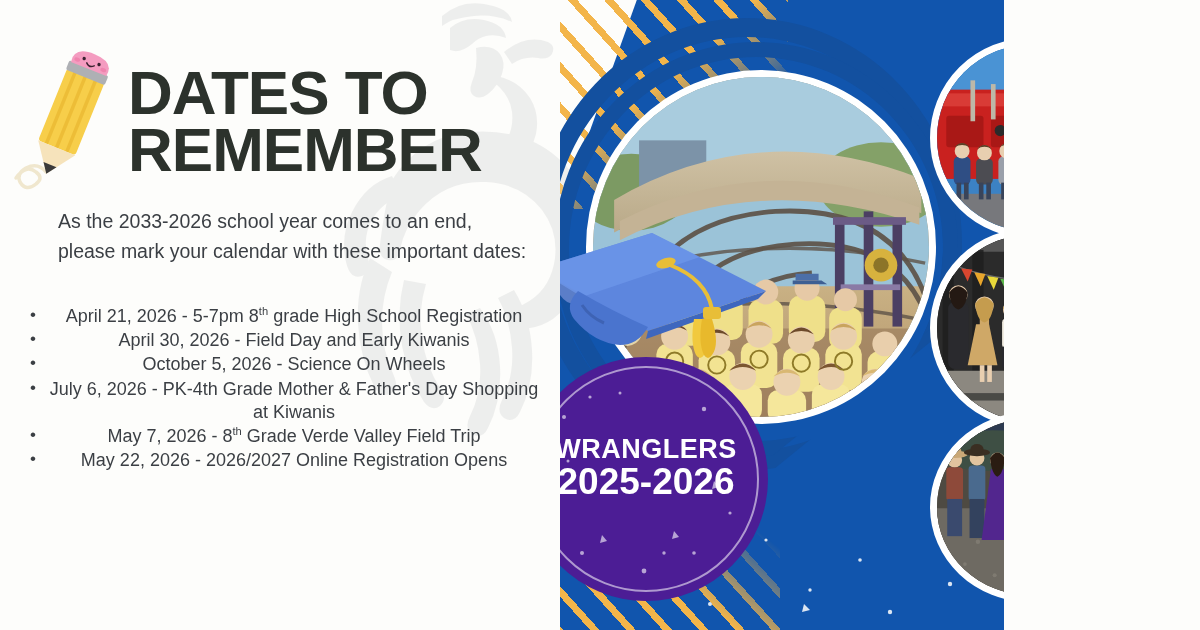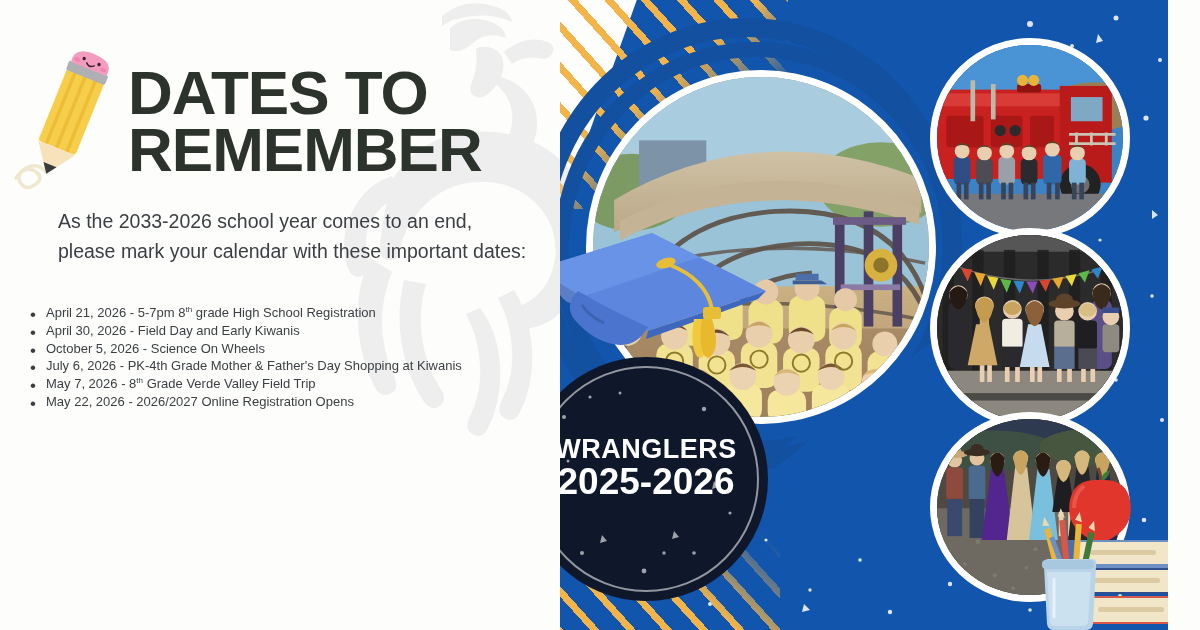--- a/index.html
+++ b/index.html
@@ -2,21 +2,21 @@
 <html><head>
 <meta charset="utf-8">
 <style>
   * { margin:0; padding:0; box-sizing:border-box; }
   html,body { width:1200px; height:630px; overflow:hidden; }
   body {
     font-family:"Liberation Sans", sans-serif;
     background:#FDFDFB;
     position:relative;
   }
-  .stage { position:absolute; inset:0; width:1168px; height:630px; overflow:hidden; background:#FDFDFB; }
+  .stage { position:absolute; inset:0; width:1004px; height:630px; overflow:hidden; background:#FDFDFB; }
 
   
   .watermark {
     position:absolute; left:300px; top:-10px; width:330px; height:470px;
     opacity:.10; pointer-events:none;
   }
 
   
   .pencil { position:absolute; left:8px; top:50px; width:120px; height:140px; }
 
@@ -25,22 +25,23 @@
     position:absolute; left:128px; top:64px; width:420px;
     font-size:62px; line-height:.92; font-weight:bold;
     letter-spacing:-1px; color:#2C322C;
   }
   .intro {
     position:absolute; left:58px; top:207px; width:470px;
     font-size:19.5px; line-height:1.52; color:#3B3F44; font-weight:400;
   }
   .dates {
     position:absolute; left:22px; top:305px; width:520px;
-    font-size:13px; line-height:1.29; color:#3B3F44;
+    font-size:18px; line-height:1.29; color:#3B3F44;
     list-style:none;
+    text-align:center;
   }
   .dates li { position:relative; padding-left:24px; margin-bottom:1px; }
   .dates li::before {
     content:"\2022"; position:absolute; left:8px; top:-1px;
     font-size:17px; color:#3B3F44;
   }
   .dates sup { font-size:.62em; vertical-align:super; line-height:0; }
 
   
   .bluepanel {
@@ -97,21 +98,21 @@
     position:absolute; border-radius:50%; overflow:hidden;
     border:7px solid #FFFFFF;
   }
   .pc-fire  { left:370px; top:38px;  width:200px; height:200px; background:#2F6FAE; }
   .pc-kinder{ left:370px; top:228px; width:200px; height:200px; background:#2A2A2A; }
   .pc-formal{ left:370px; top:412px; width:200px; height:190px; background:#4A4338; }
 
   
   .badge {
     position:absolute; left:-36px; top:357px; width:244px; height:244px;
-    border-radius:50%; background:#0f172a;
+    border-radius:50%; background:#4c1d95;
   }
   .badge-ring {
     position:absolute; inset:9px; border-radius:50%;
     border:2px solid rgba(255,255,255,.55);
   }
   .badge-text {
     position:absolute; left:0; right:0; top:78px;
     text-align:center; color:#FFFFFF; font-weight:bold;
     font-size:27px; line-height:1.05; letter-spacing:.5px;
   }

